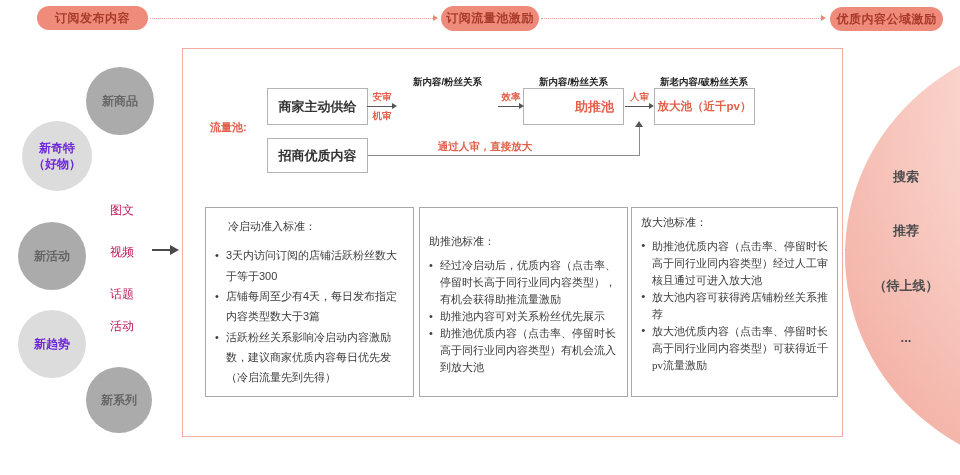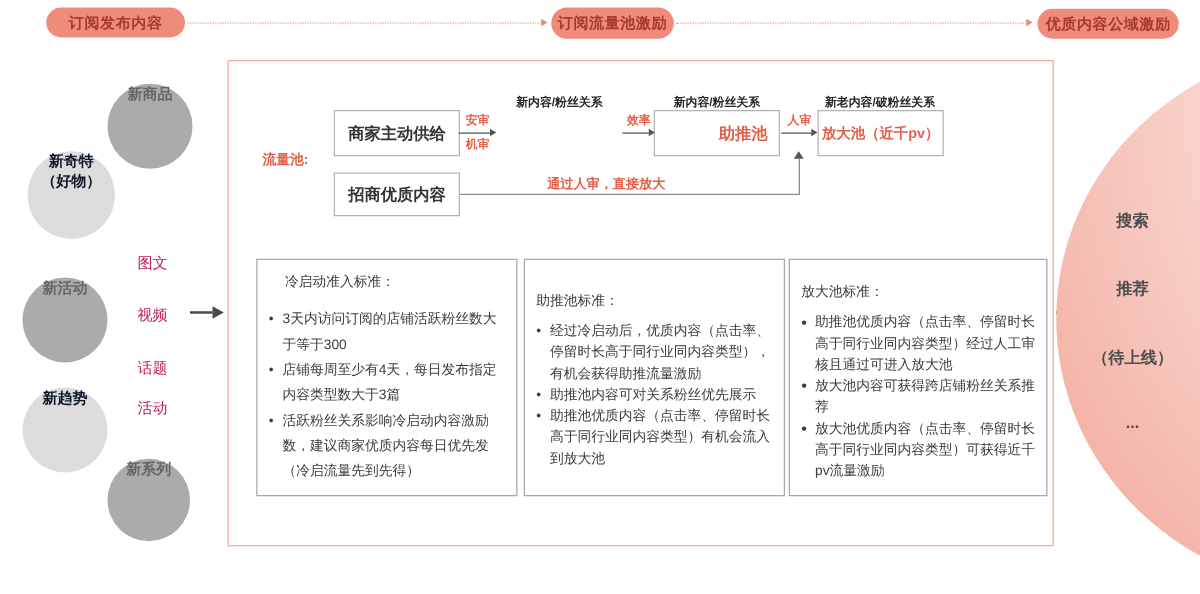--- a/index.html
+++ b/index.html
@@ -17,25 +17,25 @@
   }
   .dotline { position:absolute; border-top:1px dotted #efa393; }
   .dothead {
     position:absolute; width:0; height:0;
     border-left:5px solid #e98a78; border-top:3px solid transparent; border-bottom:3px solid transparent;
   }
 
   
   .circle {
     position:absolute; border-radius:50%;
-    display:flex; flex-direction:column; align-items:center; 
+    display:flex; flex-direction:column; align-items:center; justify-content:center;
     font-size:12px; font-weight:600; line-height:1.35; text-align:center;
   }
   .circle.dark  { background:#ababab; color:#666666; }
-  .circle.light { background:#dcdcdc; color:#0f172a; }
+  .circle.light { background:#dcdcdc; color:#6d28d9; }
   .ctype { position:absolute; font-size:12px; color:#be185d; font-weight:500; text-align:center; }
 
   
   .bigarrow { position:absolute; display:flex; align-items:center; }
   .bigarrow .sh { height:2.5px; background:#4a4a4a; }
   .bigarrow .hd { width:0; height:0; border-left:9px solid #4a4a4a; border-top:5.5px solid transparent; border-bottom:5.5px solid transparent; }
 
   
   .frame { position:absolute; border:1px solid #f4ada1; background:#fff; }
 
@@ -63,21 +63,21 @@
     position:absolute; top:207px; height:190px; border:1px solid #a8a8a8; background:#fff;
     color:#3b3b3b; font-size:11px; padding:8px 9px;
   }
   .std .title { margin-bottom:7px; }
   .std-item { display:flex; }
   .std-item .blt { width:11px; flex:none; color:#3b3b3b; }
   .std-item .txt { flex:1; }
   .std.s1 { line-height:1.85; }
   .std.s1 .title { margin-bottom:9px;margin-left:13px; }
   .std.s2 { line-height:1.55; padding-top:25px; }
-  .std.s3 { line-height:1.55; padding-top:18px; }
+  .std.s3 { line-height:1.55; padding-top:6px;font-family:Liberation Serif, serif; }
   .std.s3 .blt { font-size:13px; line-height:1.3; }
 
   
   .dome {
     position:absolute; left:845px; top:36px; width:460px; height:438px; border-radius:50%;
     background:radial-gradient(ellipse at 68% 14%, #fdedea 0%, #f9d2ca 45%, #f2a89b 95%);
   }
   .channel { position:absolute; font-size:13px; font-weight:bold; color:#4d4d4d; text-align:center; }
 </style>
 </head>

